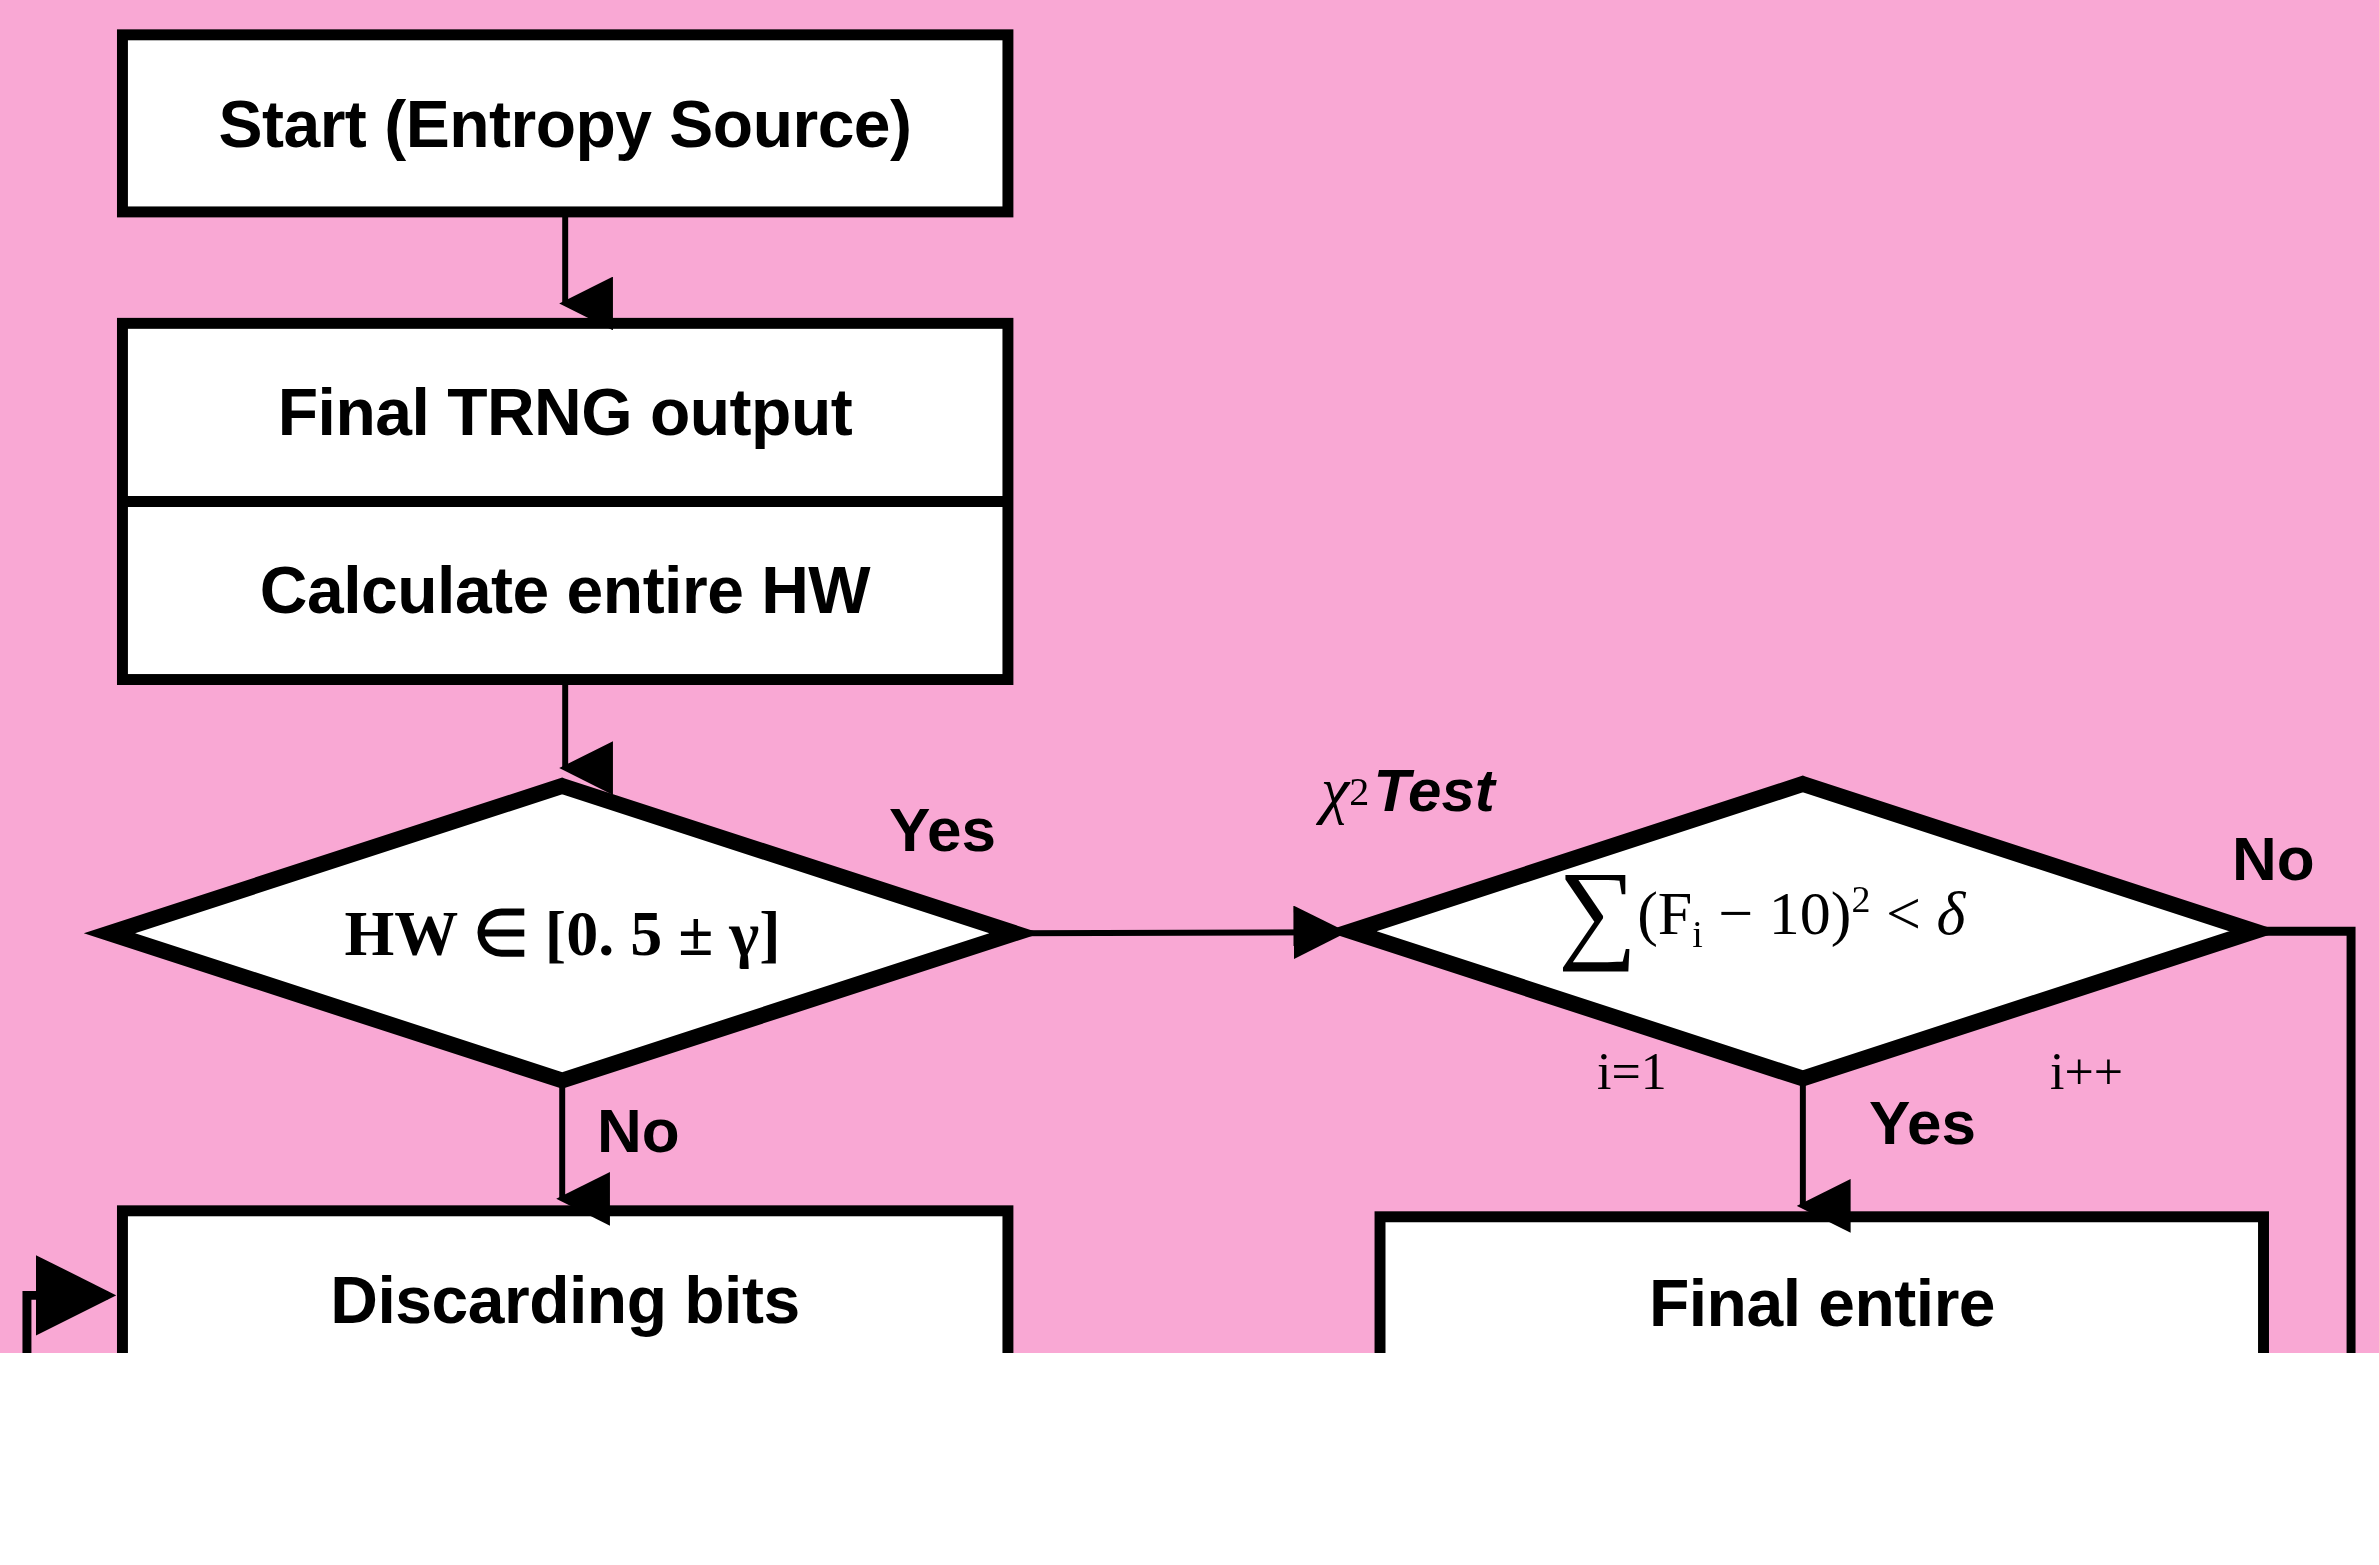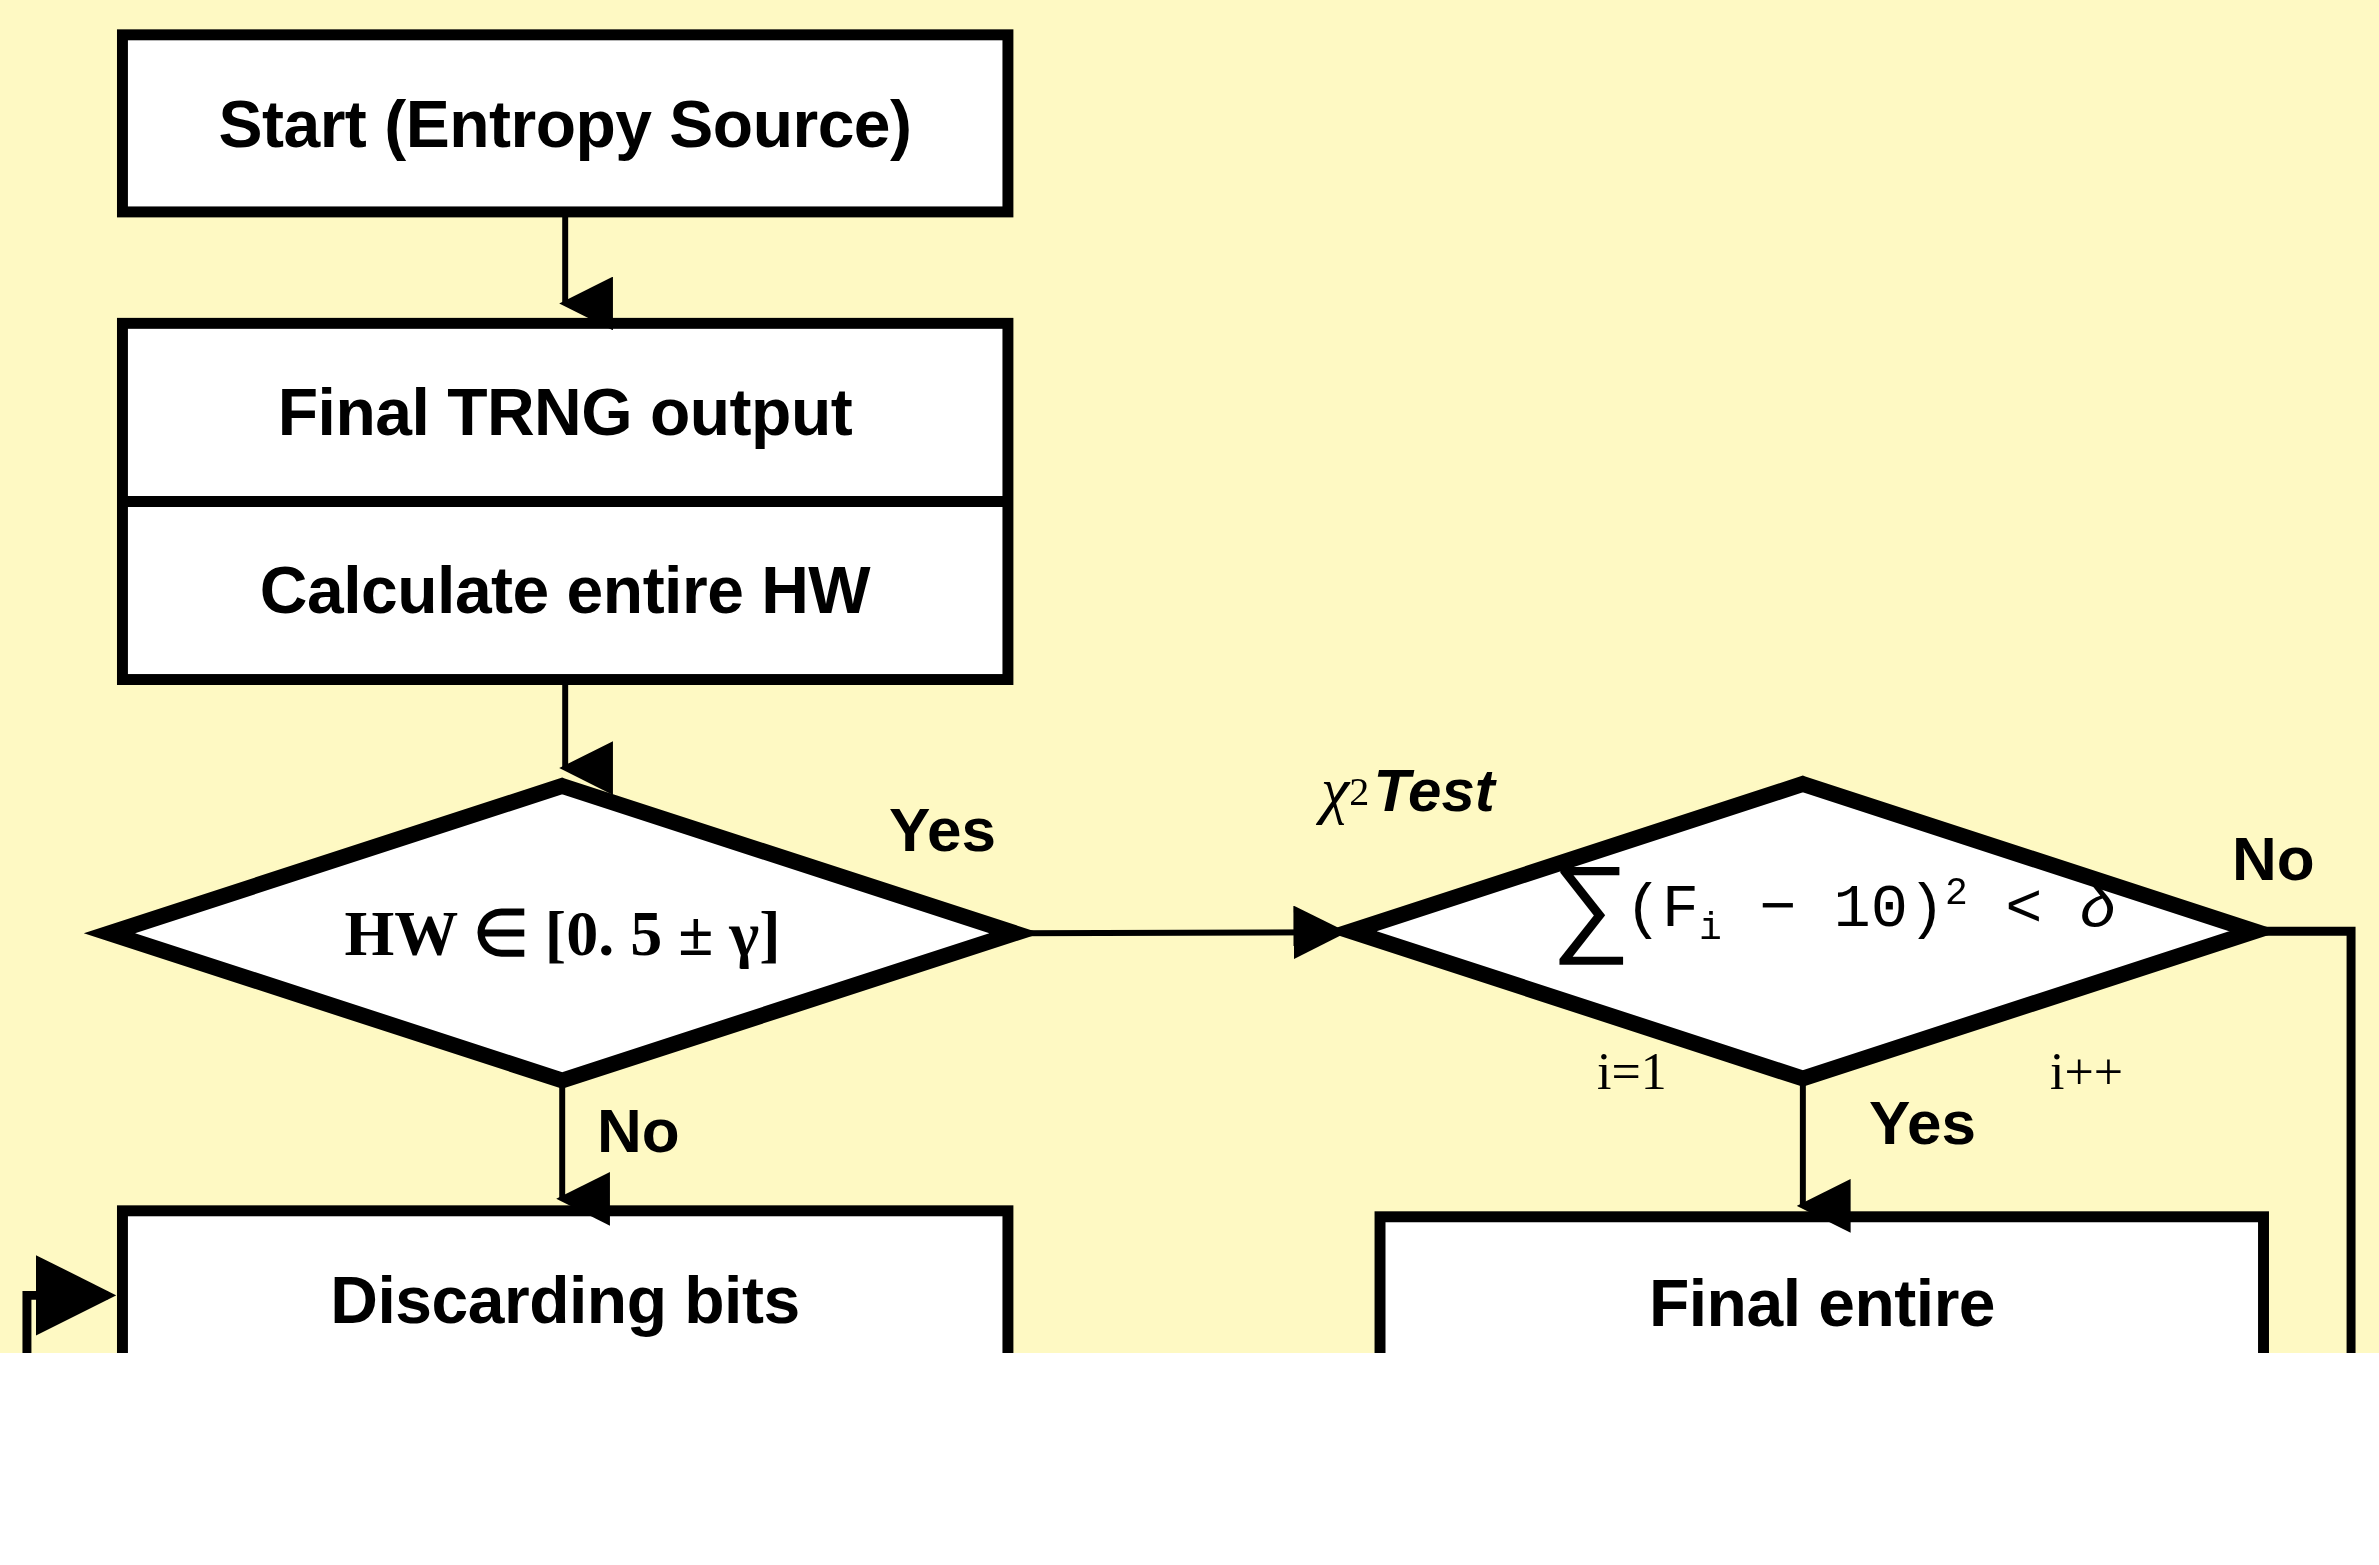--- a/index.html
+++ b/index.html
@@ -8,21 +8,21 @@
     padding: 0;
     background: #ffffff;
   }
   body {
     font-family: "Liberation Sans", sans-serif;
   }
   #canvas {
     position: relative;
     width: 2379px;
     height: 1353px;
-    background: #fef9c3;
+    background: #f9a8d4;
     overflow: hidden;
   }
   svg.layer {
     position: absolute;
     left: 0;
     top: 0;
     width: 2379px;
     height: 1565px;
   }
   .node-text {
@@ -86,21 +86,21 @@
   .chi-word {
     font-family: "Liberation Sans", sans-serif;
     font-weight: bold;
     font-size: 60px;
     font-style: italic;
   }
   .formula {
     position: absolute;
     color: #000;
     white-space: nowrap;
-    font-family: Liberation Mono, monospace;
+    font-family: Liberation Serif, serif;
     font-size: 62px;
   }
   .sigma {
     font-size: 111px;
     line-height: 0.6;
     position: relative;
     top: 14px;
   }
   .sup2 {
     font-size: 38px;

